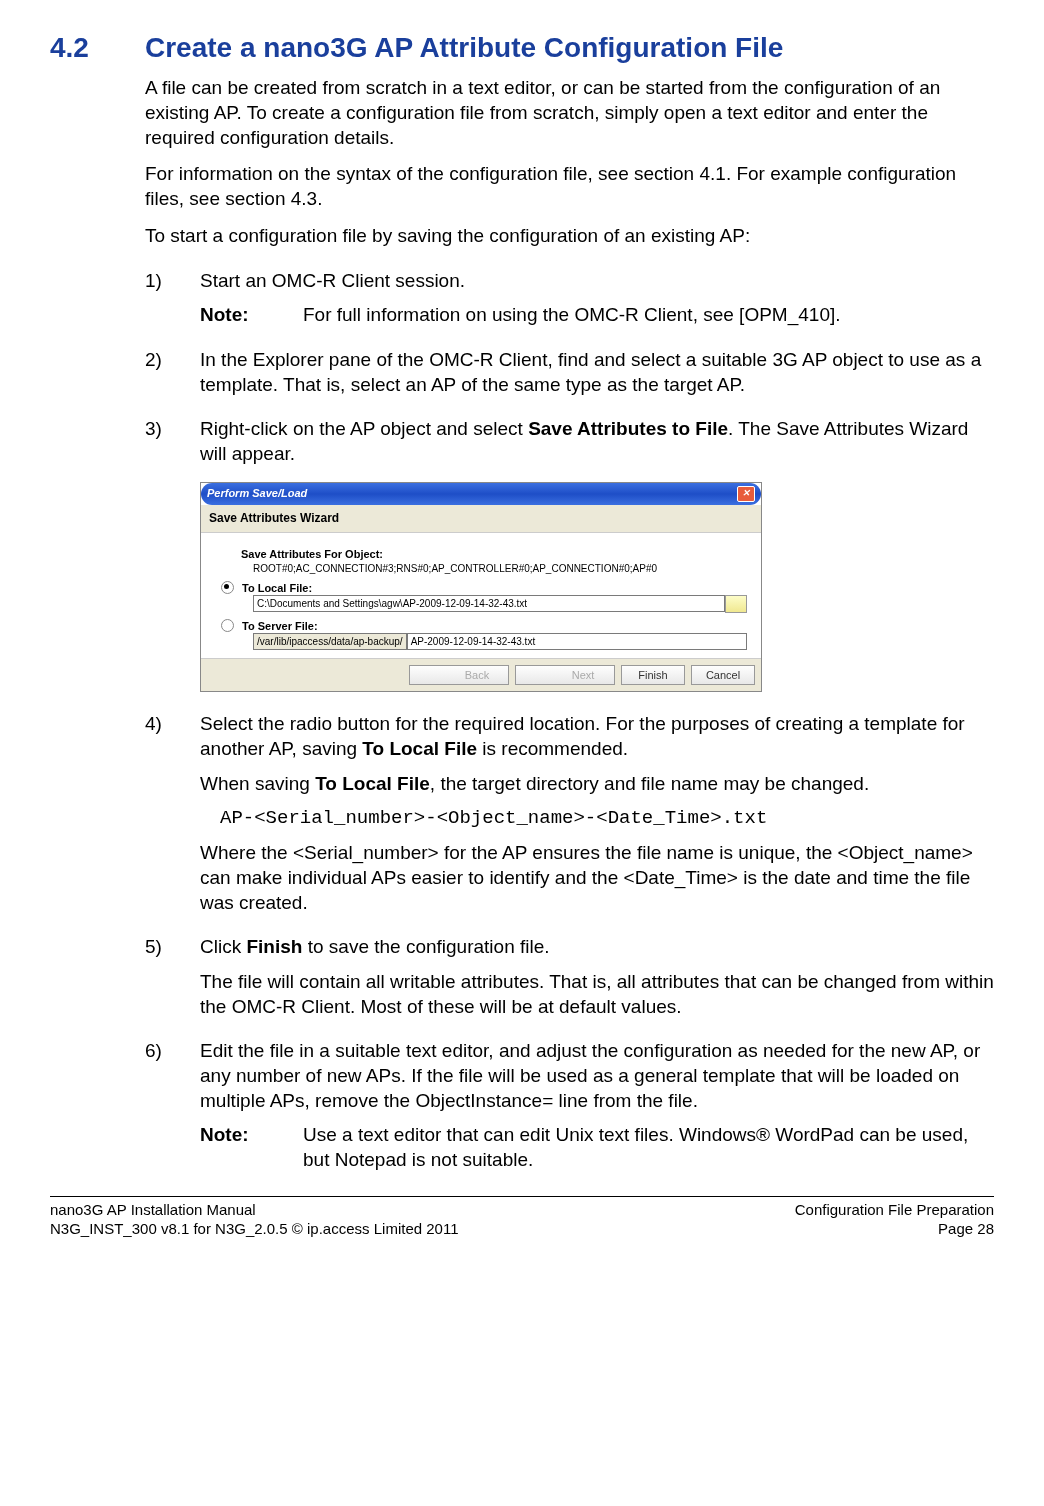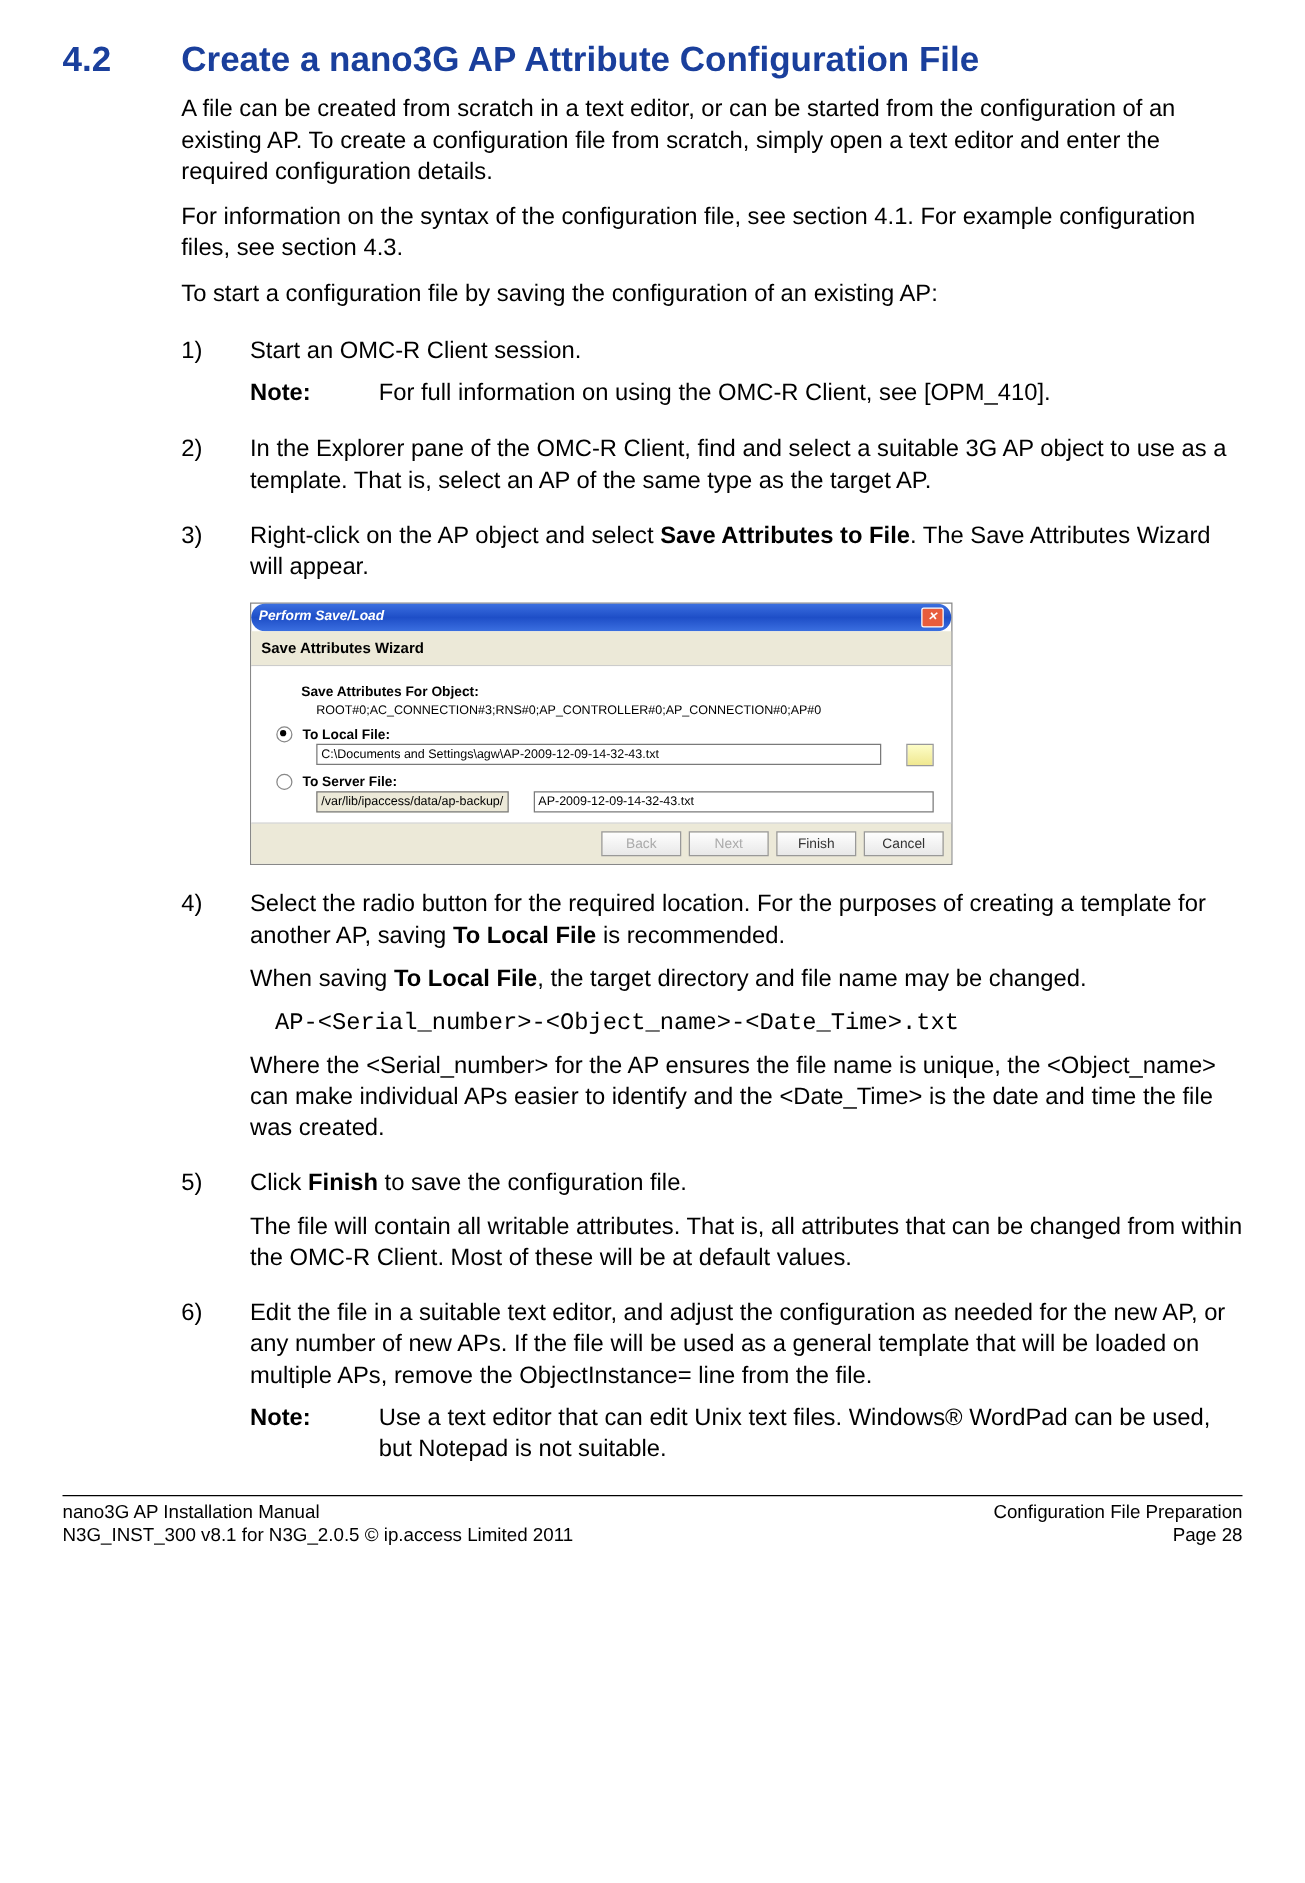--- a/index.html
+++ b/index.html
@@ -31,25 +31,25 @@
   .dialog-title { background: linear-gradient(to bottom,#3b6fe0 0%,#1e4ec7 50%,#3b6fe0 100%); color:#fff; font-weight:bold; font-style:italic; padding:3px 6px; display:flex; justify-content:space-between; align-items:center;border-radius:11px;}
   .close-btn { background:#e85c3c; color:#fff; border:1px solid #fff; width:16px; height:14px; font-size:9px; text-align:center; line-height:12px; border-radius:2px;}
   .dialog-sub { background:#ece9d8; padding:6px 8px; font-weight:bold; border-bottom:1px solid #ccc; font-size:12px;}
   .dialog-body { background:#fff; padding:10px 14px 8px 40px; border-bottom:1px solid #ccc;}
   .field-label { font-weight:bold; margin-top:4px;}
   .field-text { font-size:10px; margin-left:12px; margin-bottom:6px;}
   .radio-row { display:flex; align-items:center; margin-top:6px;}
   .radio { width:11px; height:11px; border:1px solid #888; border-radius:50%; margin-right:8px; position:relative; flex-shrink:0; margin-left:-20px;}
   .radio.selected::after { content:''; position:absolute; top:2px; left:2px; width:5px; height:5px; background:#000; border-radius:50%;}
   .input-box { border:1px solid #7a7a7a; background:#fff; font-size:10px; padding:1px 3px; }
-  .input-row { display:flex; align-items:center; margin-left:12px; gap:20px;}
+  .input-row { display:flex; align-items:center; margin-left:12px; gap:0;}
   .browse-icon { width:20px; height:16px; border:1px solid #999; background:linear-gradient(#fdfdc8,#f0e890); position:relative;}
   .dialog-buttons { background:#ece9d8; padding:6px; display:flex; justify-content:flex-end; gap:6px;}
   .dlg-btn { border:1px solid #999; background:linear-gradient(#fefefe,#e8e8e8); font-size:11px; padding:2px 0; width:62px; text-align:center; color:#333;}
-  .dlg-btn.disabled { color:#aaa;}
+  .dlg-btn.disabled { color:#aaa;padding-left:36px;}
   .footer { position:relative; margin-top:23px; font-size:15px; border-top:1px solid #000; padding-top:3px; display:flex;}
   .footer-left { flex:1;}
   .footer-right { text-align:right;}
 </style>
 </head>
 <body>
 
 <div class="heading-row">
   <div class="heading-num">4.2</div>
   <div class="heading-title">Create a nano3G AP Attribute Configuration File</div>

